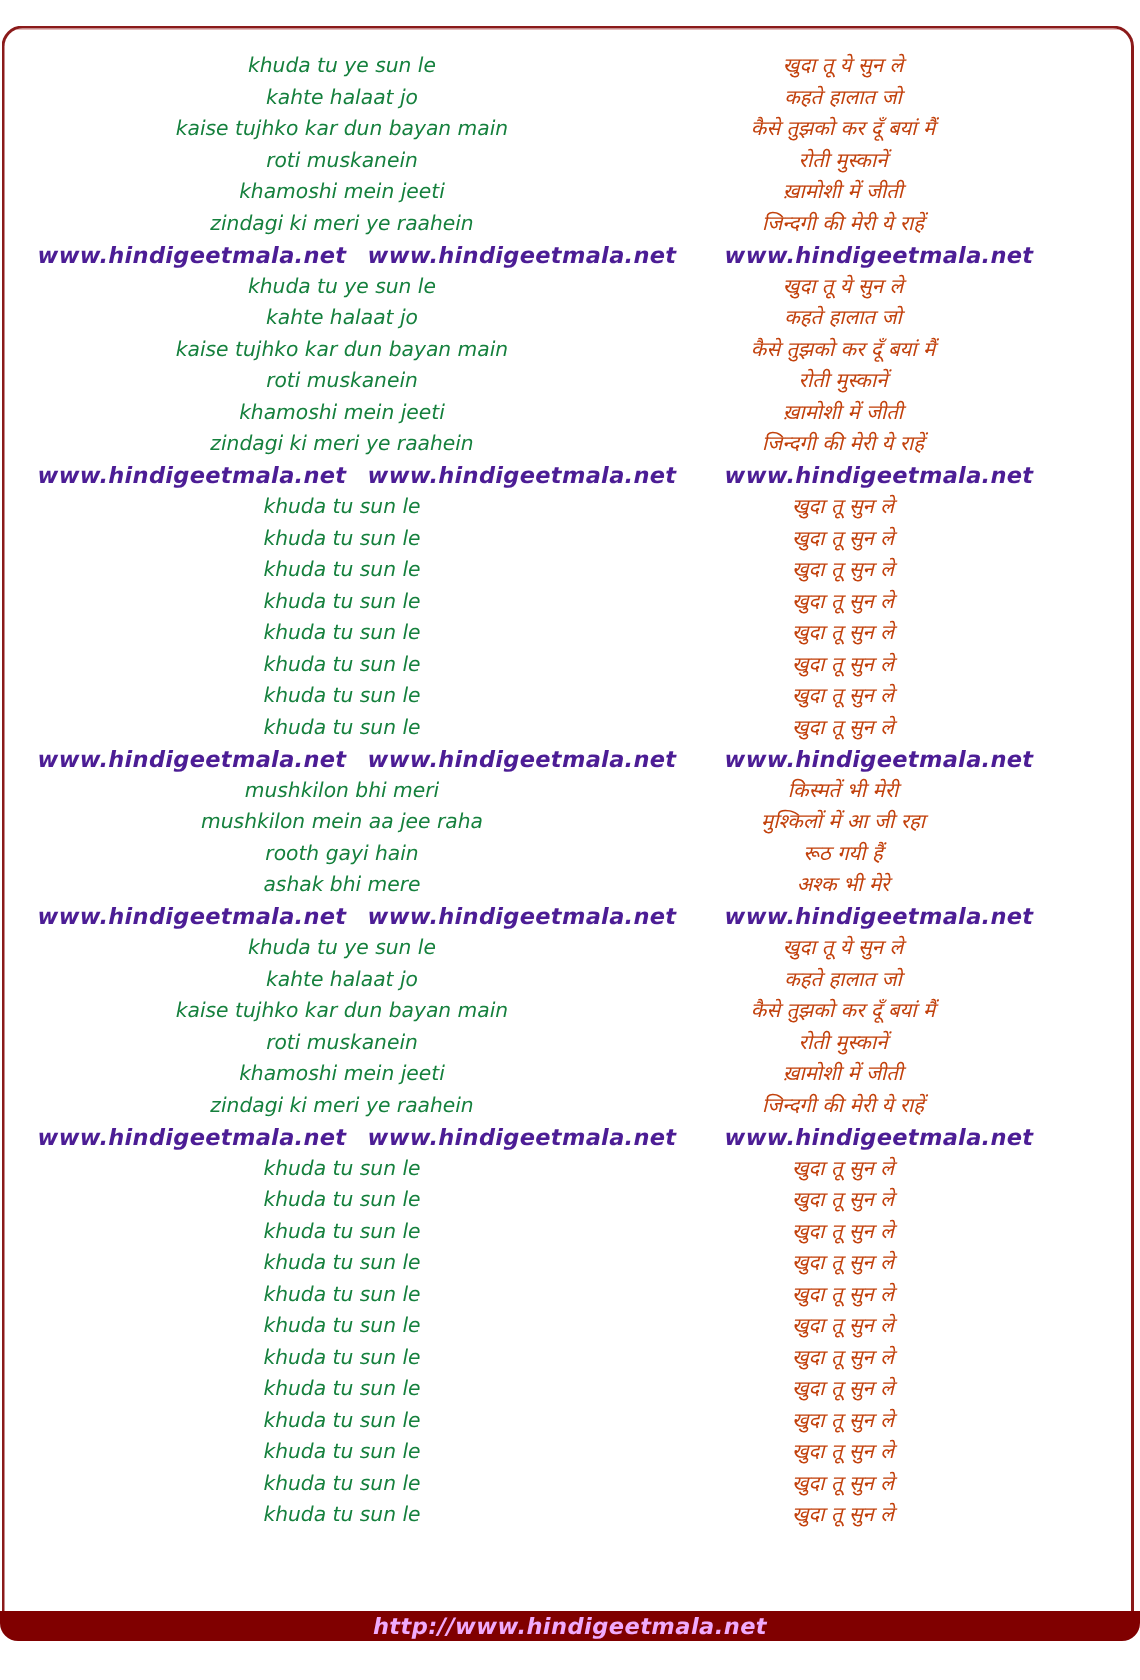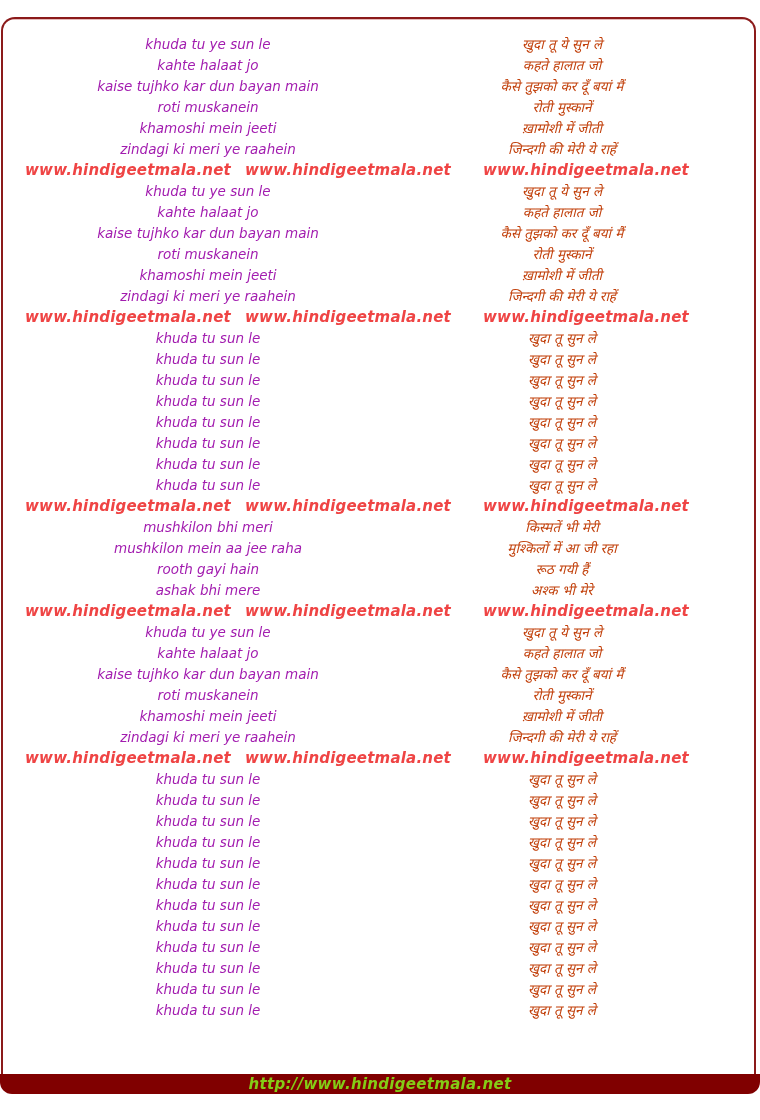--- a/index.html
+++ b/index.html
@@ -16,37 +16,37 @@
     }
     .content { position: absolute; left: 0; top: 17px; width: 760px; }
     .row {
       position: relative; height: 21px; width: 760px;
     }
     .lat, .dev {
       position: absolute; top: 0; height: 21px; line-height: 21px;
       font-size: 14px; font-style: italic; white-space: nowrap;
       transform: translateX(-50%);
     }
-    .lat { left: 208px; color: #a21caf; font-family: "DejaVu Sans", sans-serif; font-size: 13.5px; text-align: right; }
+    .lat { left: 228px; color: #15803d; font-family: "DejaVu Sans", sans-serif; font-size: 13.5px; text-align: right; }
     .dev { left: 562px; color: #c2410c; font-family: "DejaVu Serif", serif; font-size: 13.5px; }
     .wm {
       position: relative; height: 21px; width: 760px;
     }
     .wm span {
       position: absolute; top: 0; line-height: 21px; font-family: "DejaVu Sans", sans-serif;
-      font-weight: bold; font-style: italic; font-size: 15px; color: #ef4444;
+      font-weight: bold; font-style: italic; font-size: 15px; color: #4c1d95;
       transform: translateX(-50%); white-space: nowrap; letter-spacing: 0.2px; text-align: center;
     }
     .footer {
       position: absolute; left: 0; top: 1074px; width: 760px; height: 20px;
       background: #800000; border-radius: 0 0 12px 12px;
       text-align: center;
     }
     .footer span {
-      color: #84cc16; font-family: "DejaVu Sans", sans-serif; font-weight: bold; font-style: italic;
+      color: #f0abfc; font-family: "DejaVu Sans", sans-serif; font-weight: bold; font-style: italic;
       font-size: 15px; line-height: 20px; letter-spacing: 0.3px;
     }
     .gap-top { height: 17px; }
   </style>
 </head>
 <body>
 
 <div class="card"></div>
 
 <div class="content">

